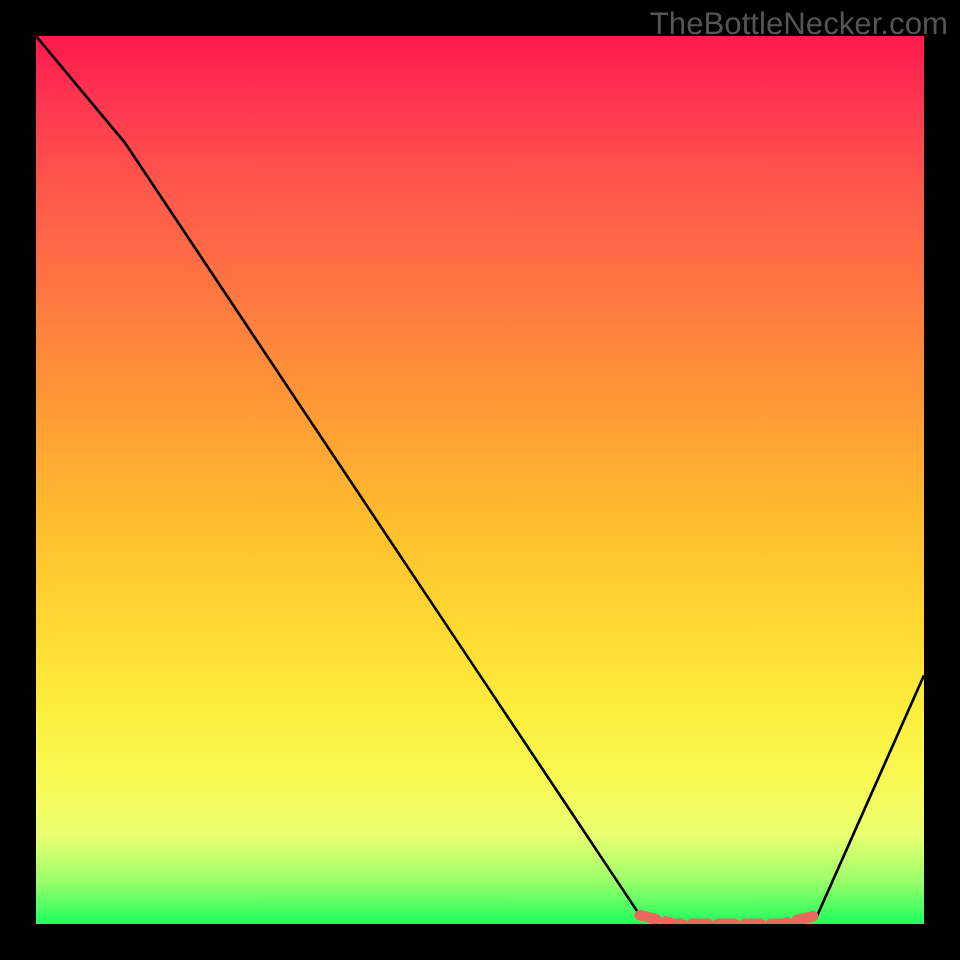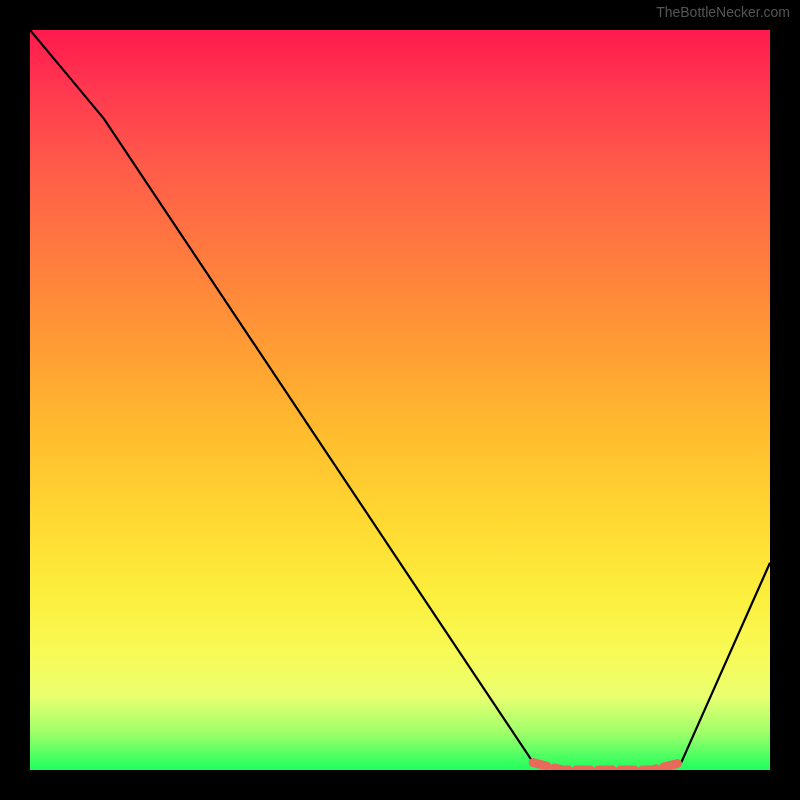--- a/index.html
+++ b/index.html
@@ -8,21 +8,21 @@
     height: 800px;
     background: #000;
     position: relative;
     font-family: Arial, sans-serif;
   }
   .watermark {
     position: absolute;
     top: 4px;
     right: 10px;
     color: #555;
-    font-size: 14px;
+    font-size: 26px;
     font-weight: normal;
     z-index: 10;
   }
   .plot-area {
     position: absolute;
     top: 30px;
     left: 30px;
     width: 740px;
     height: 740px;
     background: linear-gradient(to bottom,

